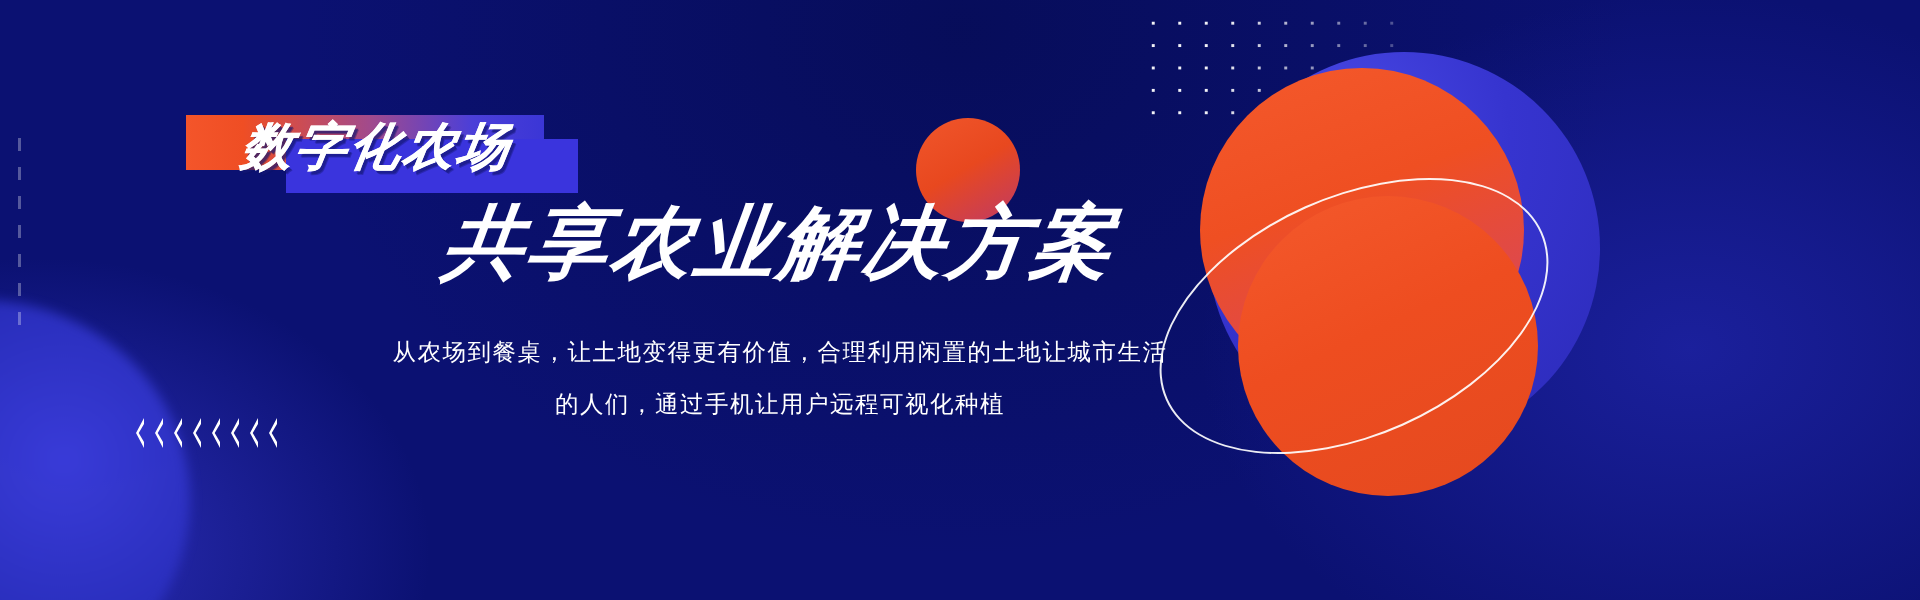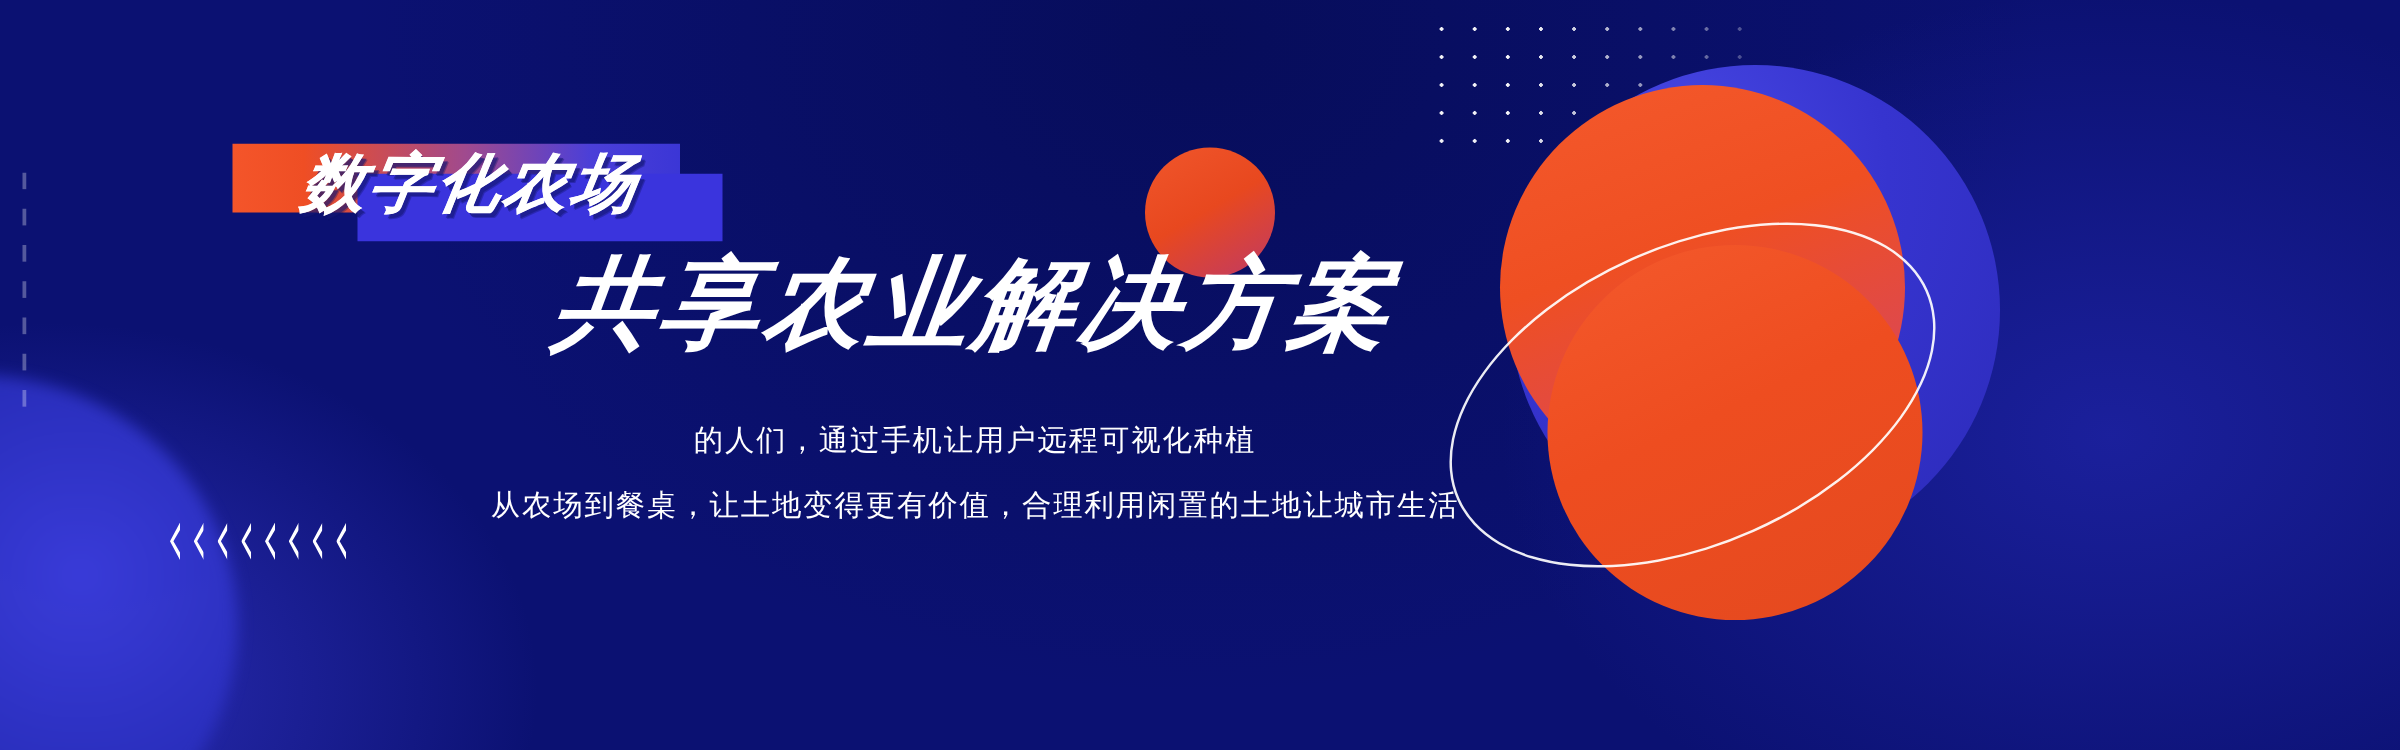--- a/index.html
+++ b/index.html
@@ -140,22 +140,22 @@
 
   <div class="tag-wrap">
     <div class="tag-rect-grad"></div>
     <div class="tag-rect-blue"></div>
     <div class="tag-text">数字化农场</div>
   </div>
 
   <div class="headline">共享农业解决方案</div>
 
   <div class="subtitle">
+    <span class="line">从农场到餐桌，让土地变得更有价值，合理利用闲置的土地让城市生活</span>
     <span class="line">的人们，通过手机让用户远程可视化种植</span>
-    <span class="line">从农场到餐桌，让土地变得更有价值，合理利用闲置的土地让城市生活</span>
   </div>
 
   <div class="chevrons">
       <span class="chev"></span>
       <span class="chev"></span>
       <span class="chev"></span>
       <span class="chev"></span>
       <span class="chev"></span>
       <span class="chev"></span>
       <span class="chev"></span>

